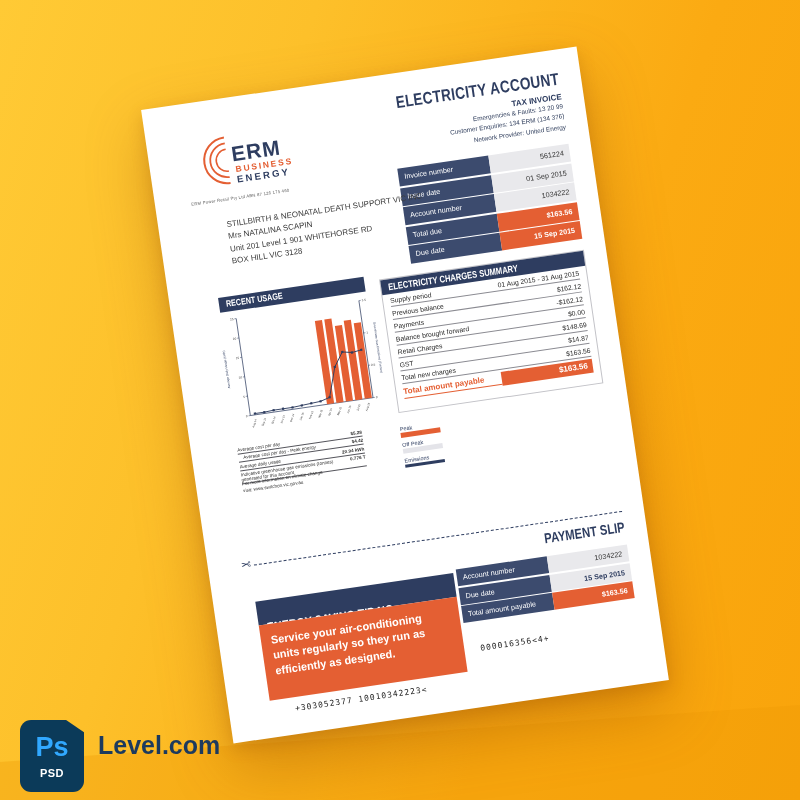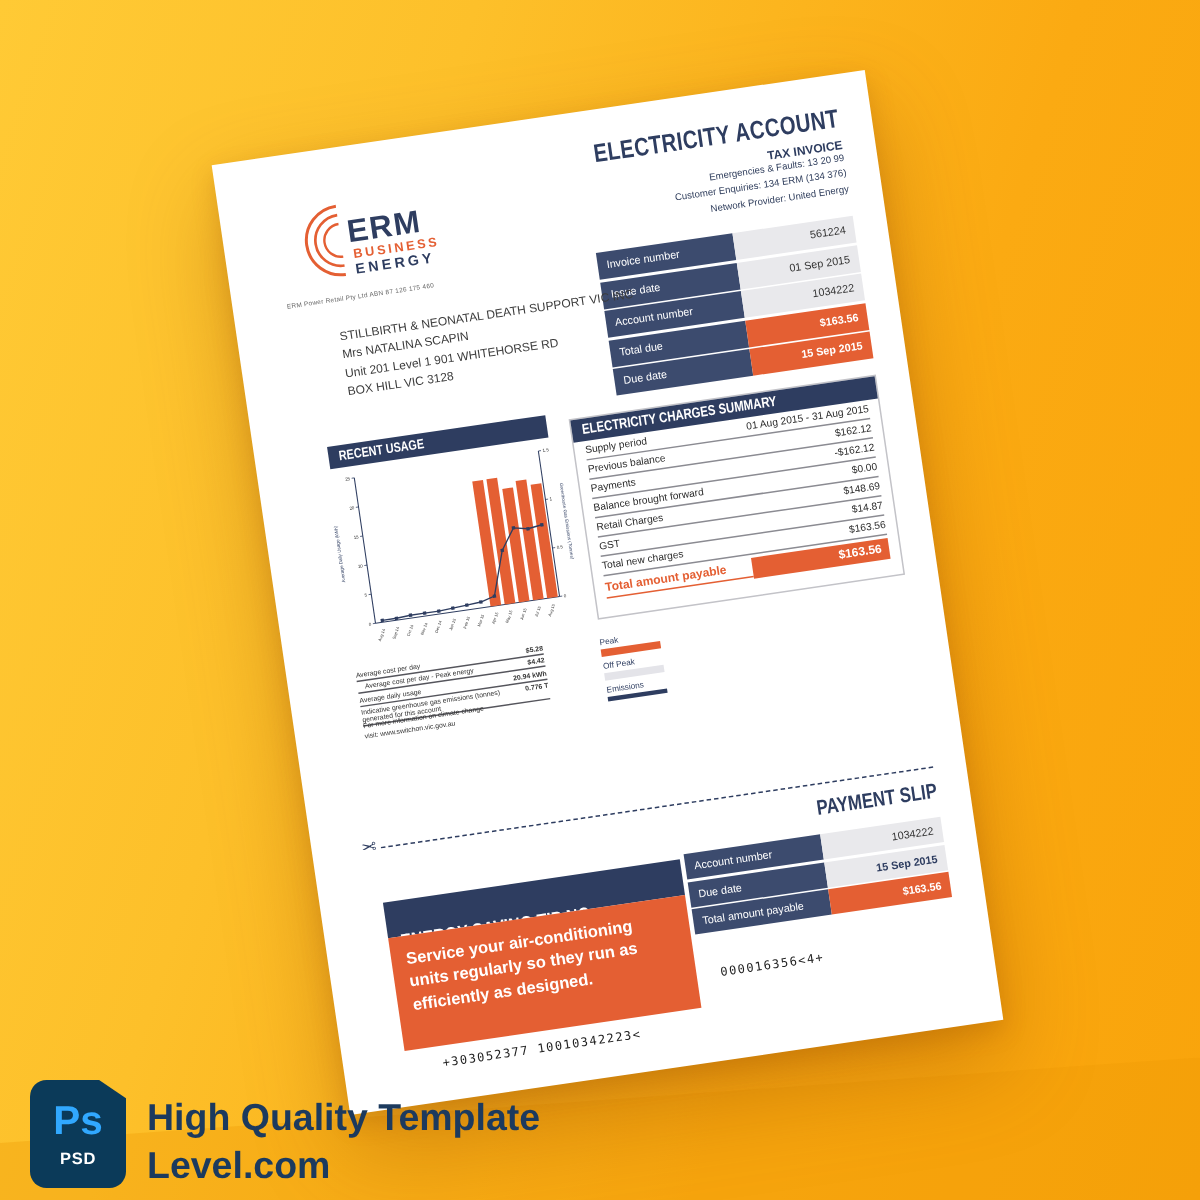--- a/index.html
+++ b/index.html
@@ -324,15 +324,14 @@
 
   <div class="ocr ocr-left">+303052377  10010342223&lt;</div>
   <div class="ocr ocr-right">000016356&lt;4+</div>
 </div>
 
 <div class="badge">
   <span class="ps">Ps</span>
   <span class="psd">PSD</span>
 </div>
 <div class="promo-text">
-  <span>High Quality Template</span>
   <span>Level.com</span>
 </div>
 
 </body></html>

